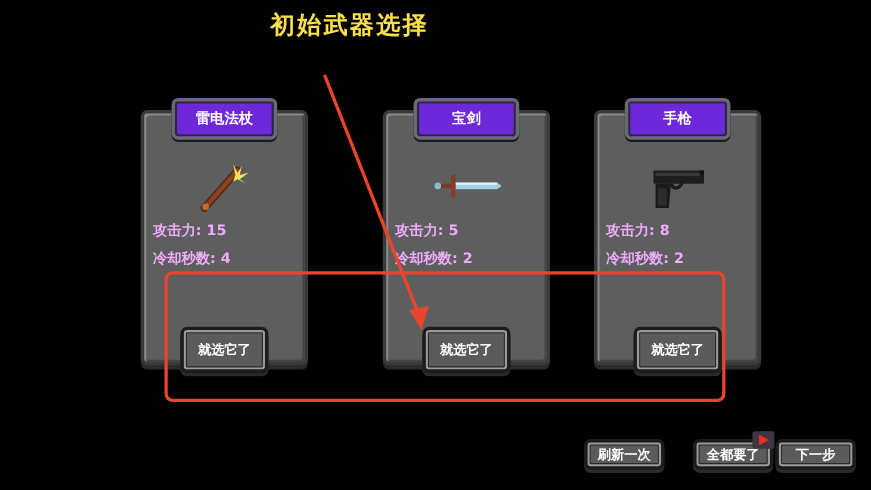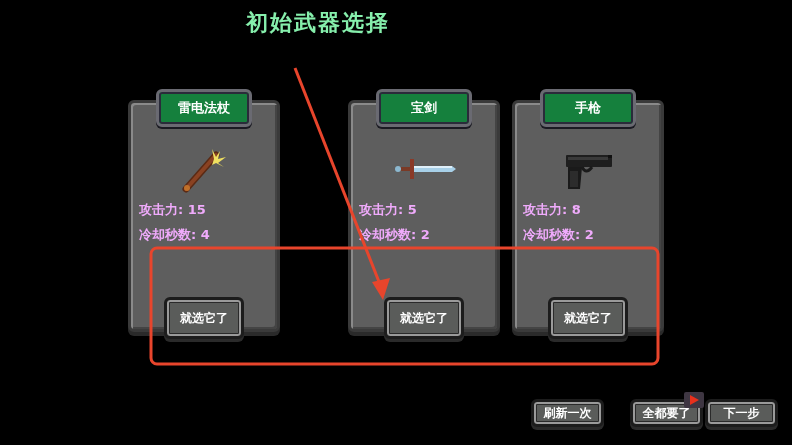--- a/index.html
+++ b/index.html
@@ -1,34 +1,34 @@
 <!DOCTYPE html>
 <html><head>
 <meta charset="utf-8">
 <style>
   * { box-sizing: border-box; margin: 0; padding: 0; }
   html, body { width: 792px; height: 445px; background: #000; overflow: hidden; }
   body { position: relative; font-family: "DejaVu Sans", sans-serif; }
 
   .title {
     position: absolute; top: 8px; left: 0; width: 636px; text-align: center;
-    color: #86efac; font-size: 22px; font-weight: bold; letter-spacing: 2px;
+    color: #fde047; font-size: 22px; font-weight: bold; letter-spacing: 2px;
   }
 
   .card {
     position: absolute; top: 100px; width: 152px; height: 232px;
     background: #5e5e5e;
     border: 3px solid #3a3a3a;
     border-radius: 6px;
     box-shadow: inset 2px 2px 0 #8a8a8a, inset -2px -2px 0 #444, 0 4px 0 #2a2a2a;
   }
   .card-tag {
     position: absolute; top: -14px; left: 50%; transform: translateX(-50%);
     width: 96px; height: 38px;
-    background: #15803d;
+    background: #6d28d9;
     border: 3px solid #6a6a72;
     border-radius: 6px;
     box-shadow: inset 0 0 0 2px #2a2b3a, 0 2px 0 #1a1a22;
     color: #fff; font-size: 13px; font-weight: bold;
     display: flex; align-items: center; justify-content: center;
   }
   .weapon-icon {
     position: absolute; top: 42px; left: 50%; transform: translateX(-50%);
     width: 64px; height: 50px;
   }
@@ -90,21 +90,21 @@
       <rect x="8" y="22" width="14" height="4" fill="#7a3a26"></rect>
       <rect x="18" y="14" width="4" height="20" fill="#8a3a28"></rect>
       <circle cx="6" cy="24" r="3" fill="#8cb8d0"></circle>
     </svg>
   </div>
   <div class="stat stat-atk">攻击力: 5</div>
   <div class="stat stat-cd">冷却秒数: 2</div>
   <div class="btn choose-btn">就选它了</div>
 </div>
 
-<div class="card" style="left:512px;">
+<div class="card" style="left:540px;">
   <div class="card-tag">手枪</div>
   <div class="weapon-icon">
     <svg width="64" height="50" viewBox="0 0 64 50">
       <rect x="10" y="10" width="46" height="12" rx="1" fill="#1e1e1e"></rect>
       <rect x="12" y="12" width="40" height="3" fill="#3a3a3a"></rect>
       <rect x="52" y="10" width="4" height="3" fill="#111"></rect>
       <polygon points="12,22 26,22 24,44 12,44" fill="#1a1a1a"></polygon>
       <rect x="14" y="26" width="8" height="16" fill="#2c2c2c"></rect>
       <path d="M26 22 Q30 30 36 22" stroke="#1a1a1a" stroke-width="3" fill="none"></path>
     </svg>

